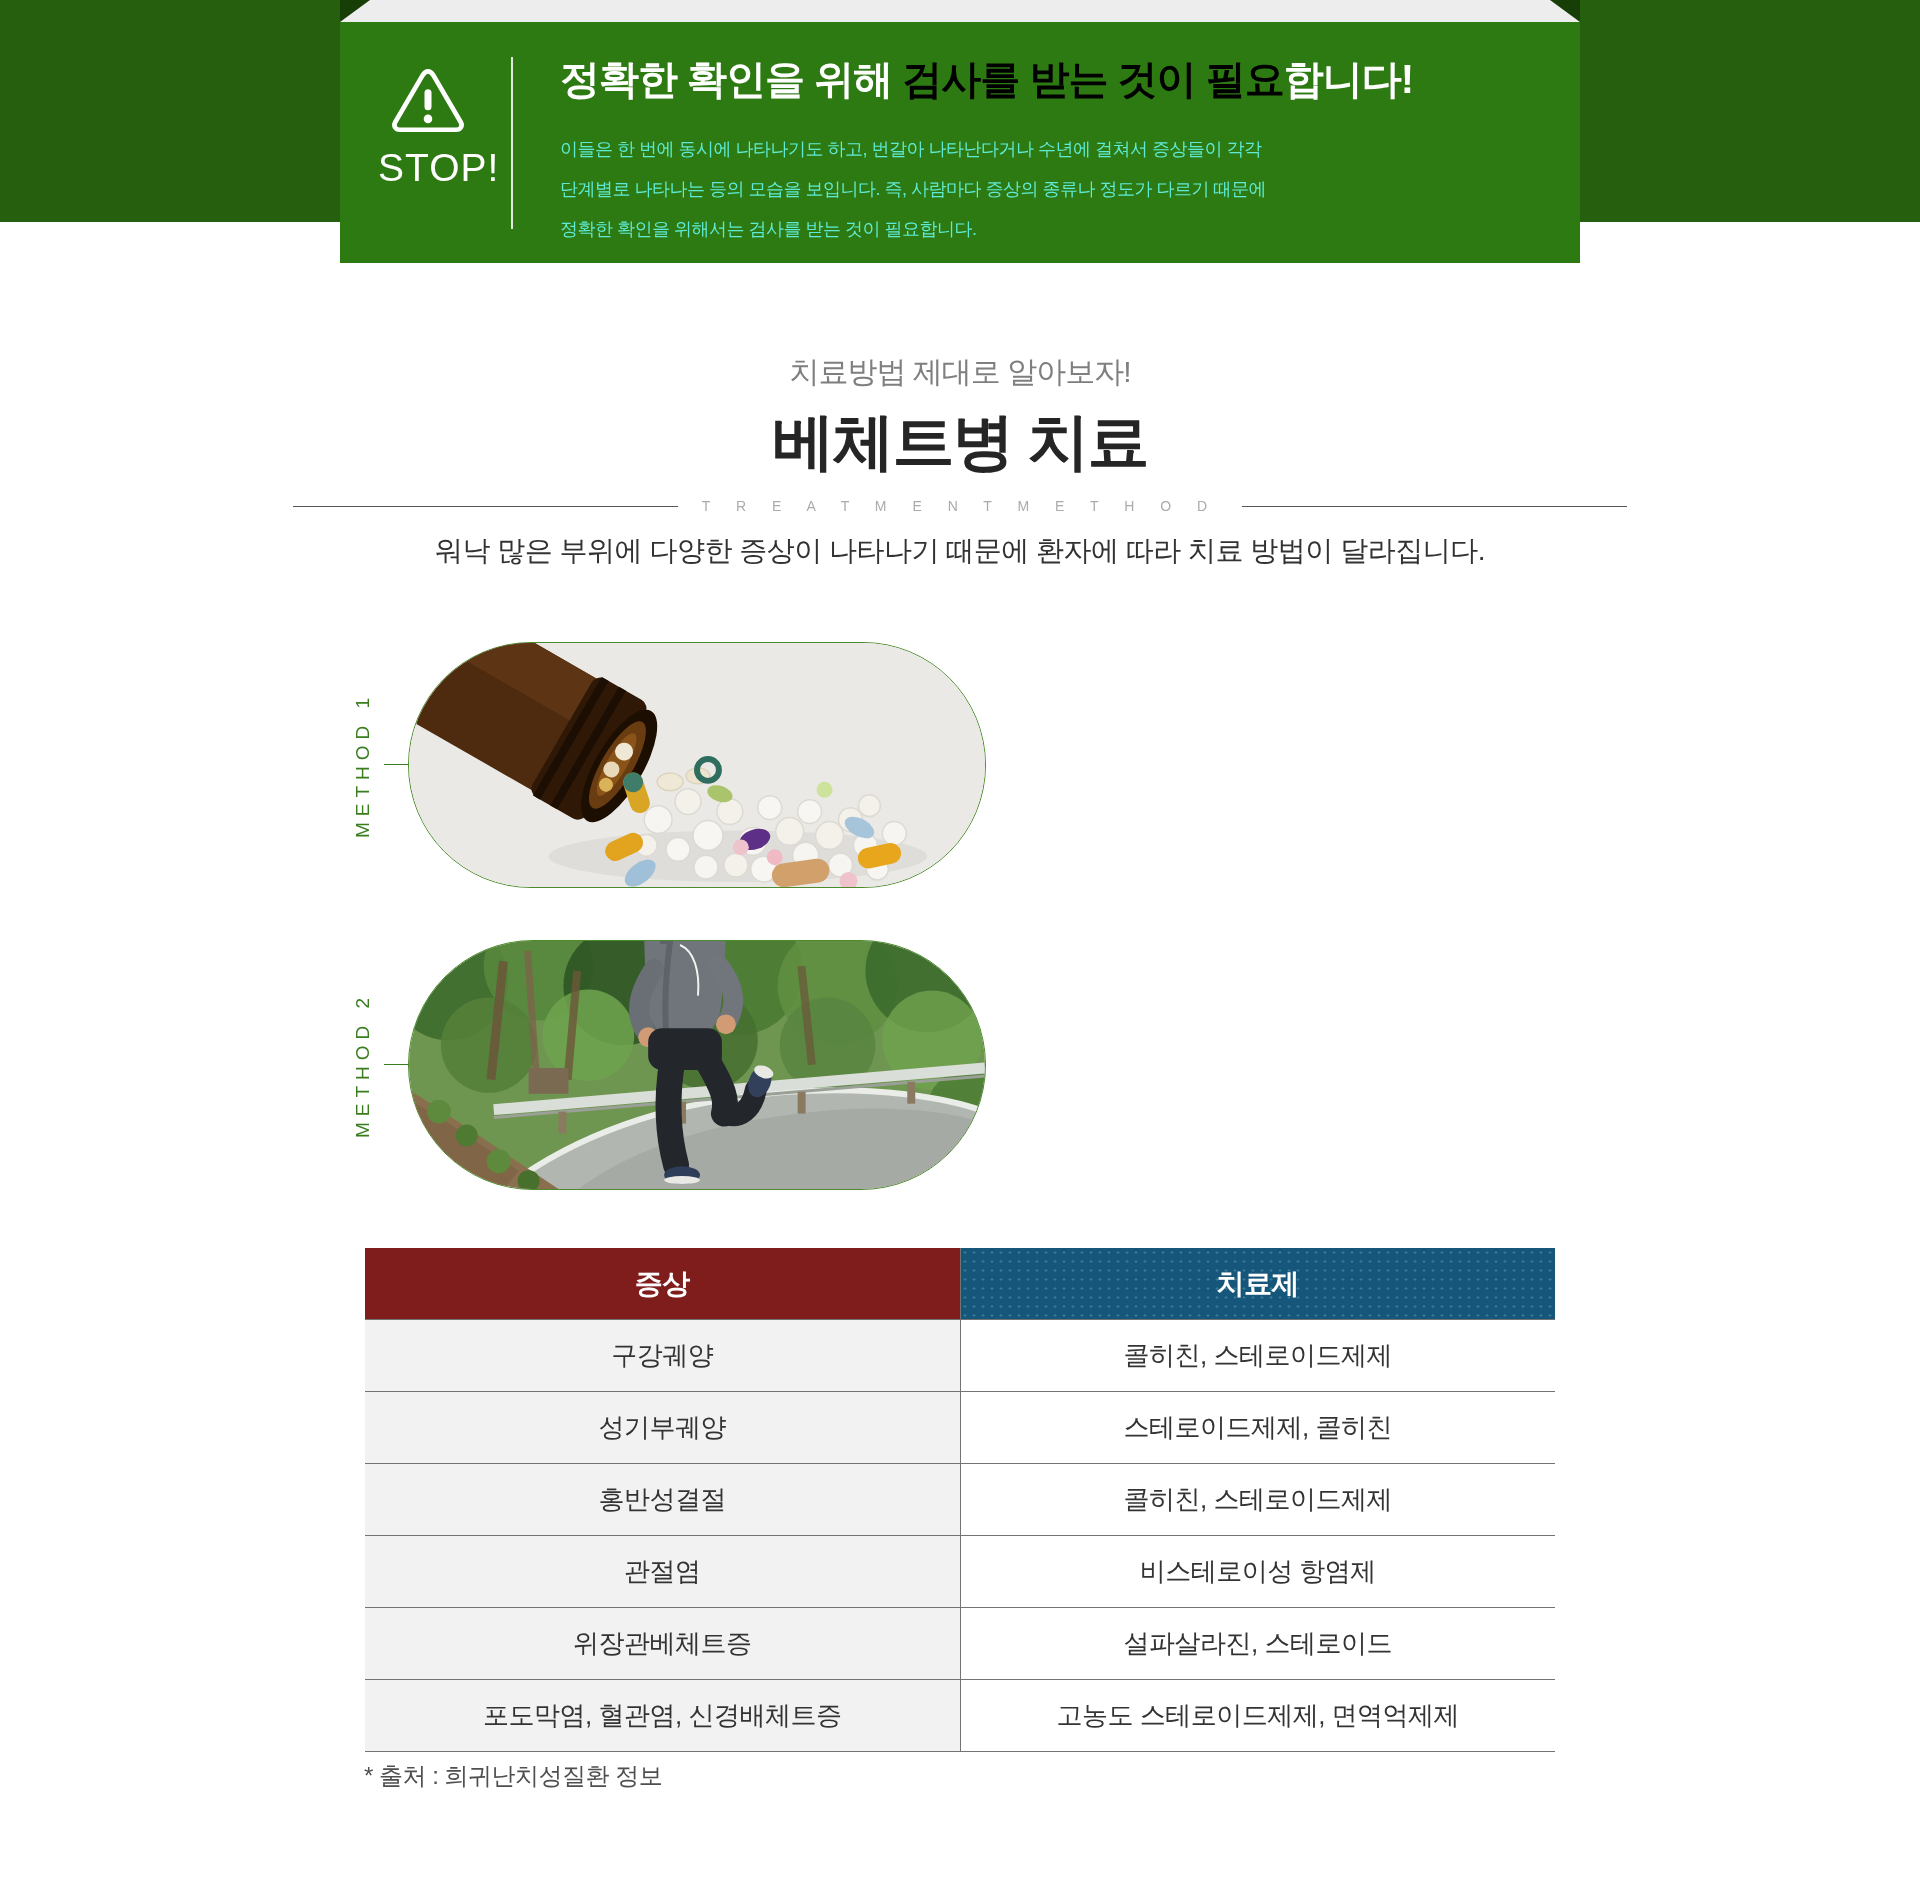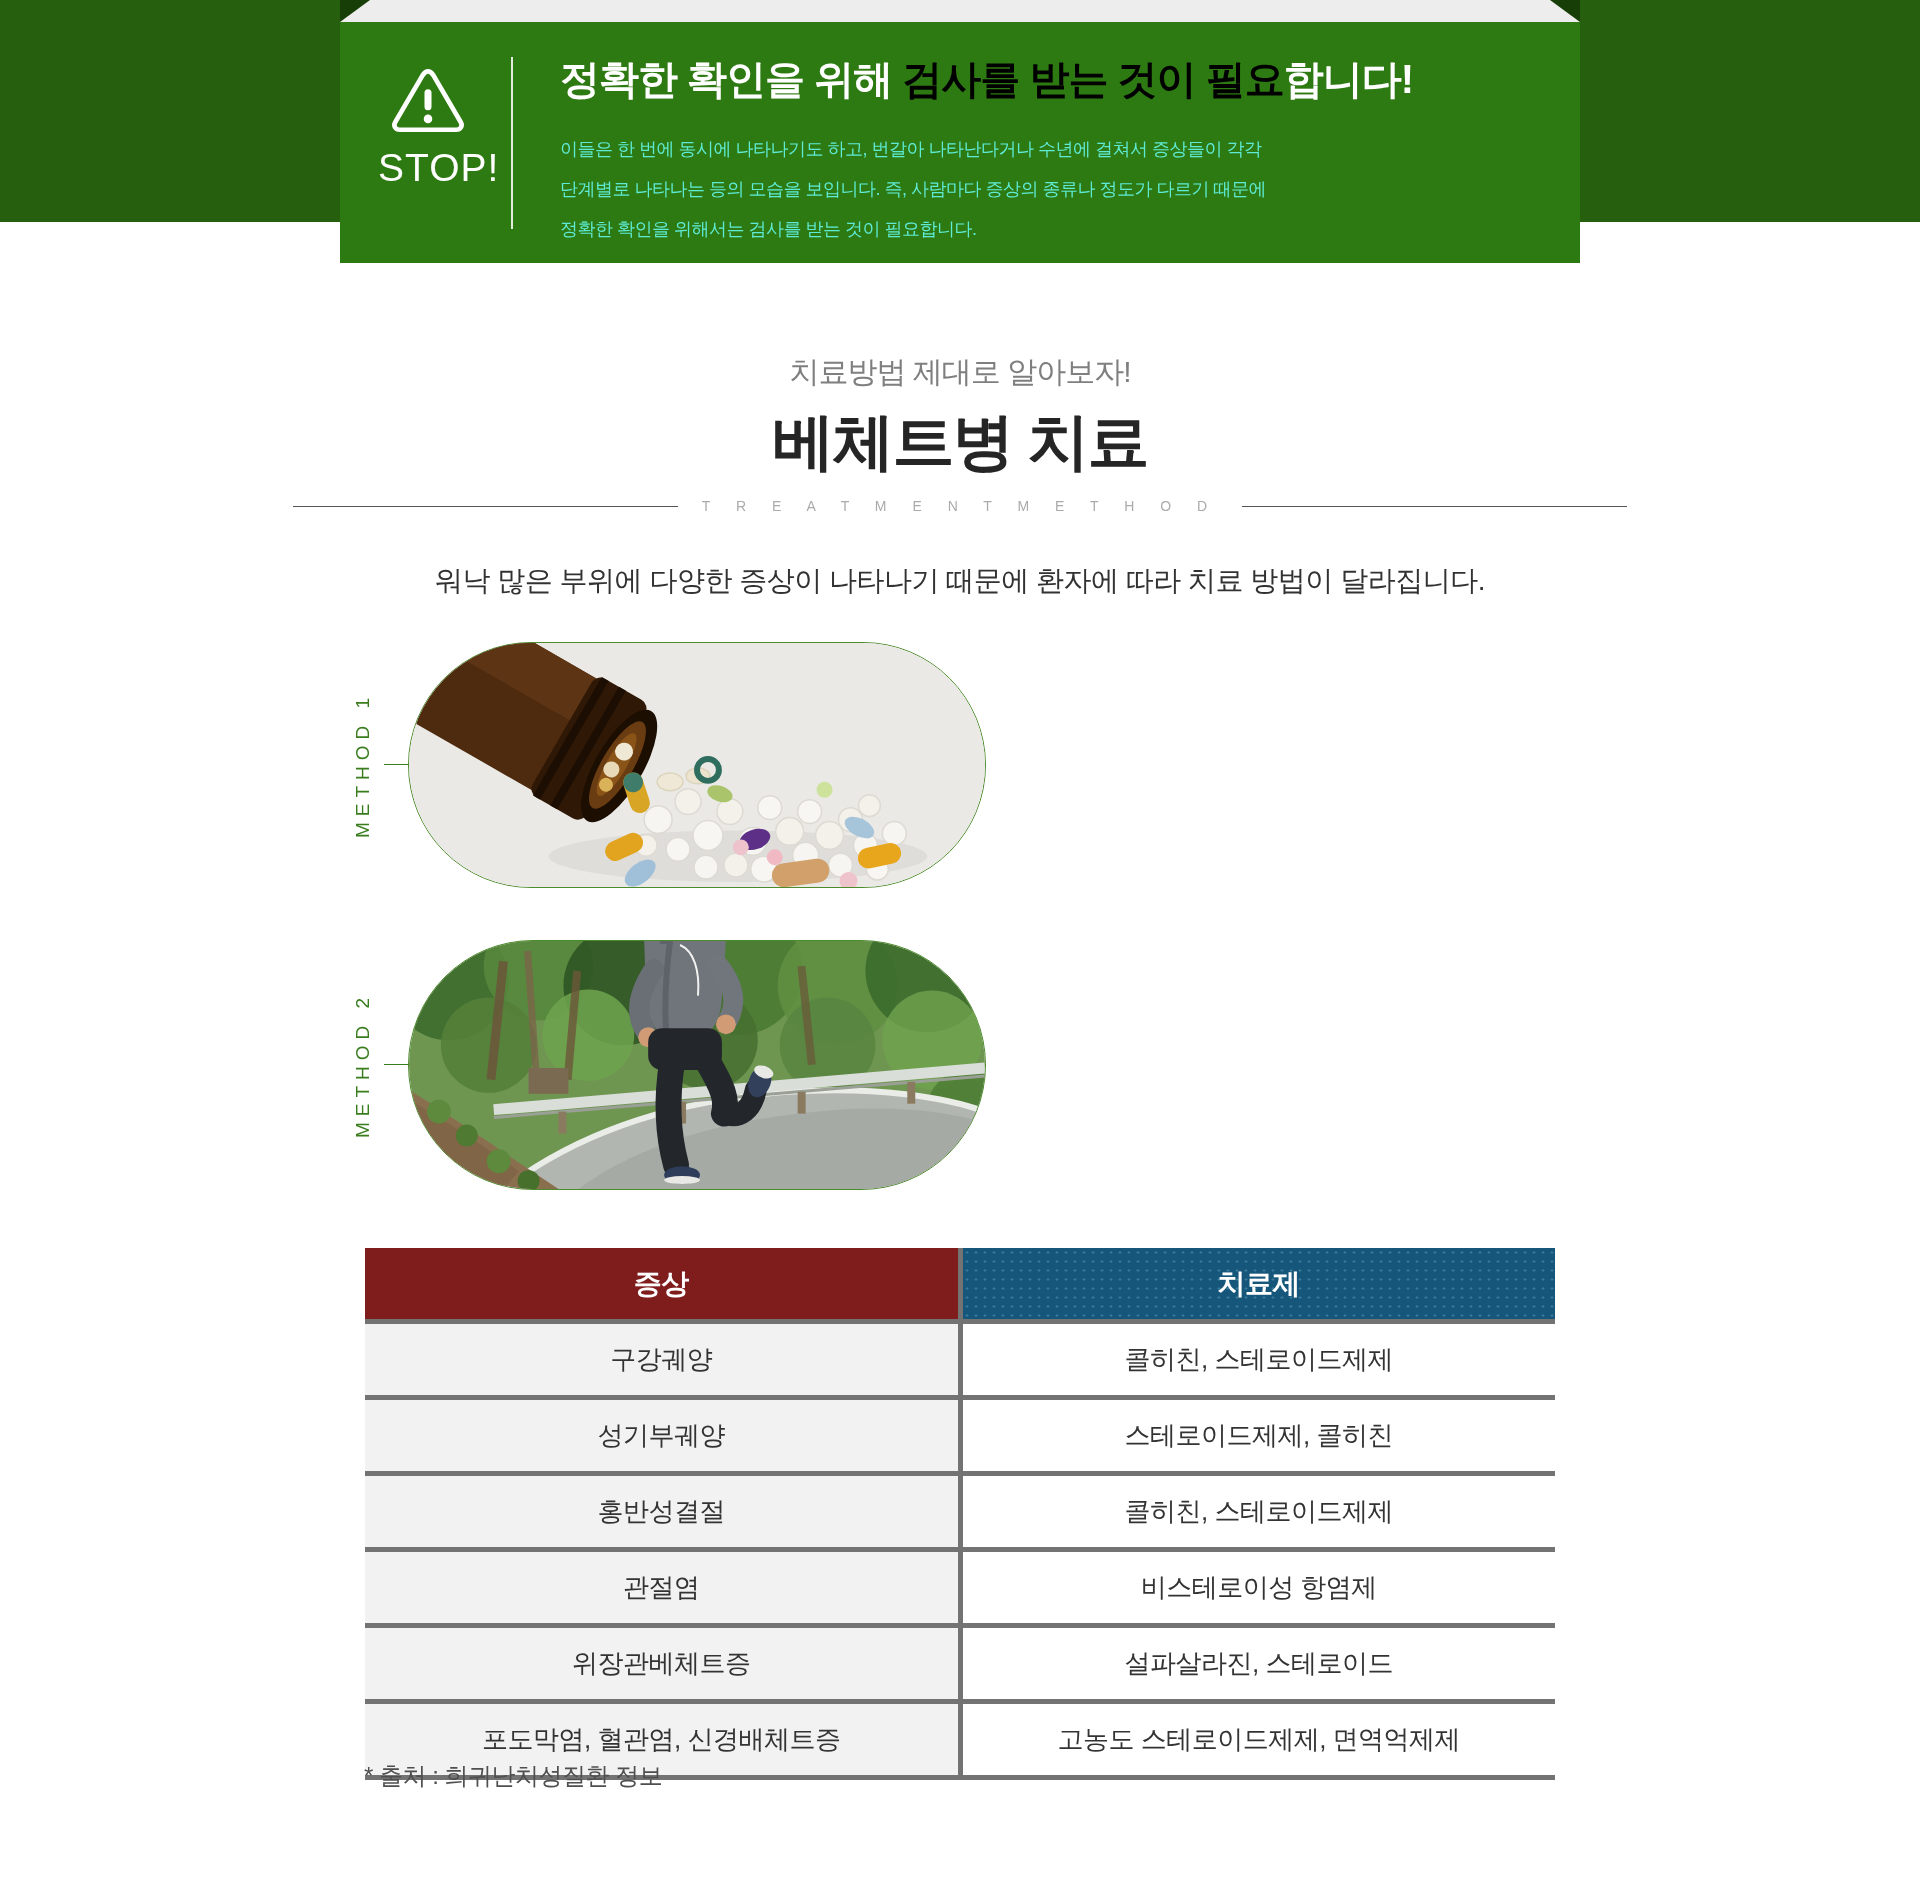--- a/index.html
+++ b/index.html
@@ -24,21 +24,21 @@
   .banner-heading{font-size:40px;font-weight:bold;color:#ffffff;white-space:nowrap;letter-spacing:-1px;}
   .banner-heading .hl{color:#000000;margin-top:22px;}
   .banner-body{margin-top:22px;font-size:18px;line-height:40px;color:#5eead4;letter-spacing:-0.5px;}
   .banner-body div{white-space:nowrap;}
   
   .sec-subtitle{position:absolute;left:0;top:352px;width:100%;text-align:center;font-size:30px;color:#7f7f7f;letter-spacing:-1px;}
   .sec-title{position:absolute;left:0;top:400px;width:100%;margin:0;text-align:center;font-size:62px;font-weight:bold;color:#252525;letter-spacing:-2px;}
   .sec-divider{position:absolute;left:0;top:498px;width:100%;display:flex;align-items:center;justify-content:center;}
   .sec-divider .line{display:block;width:385px;height:1px;background:#555555;}
   .divlabel{margin:0 24px;font-size:14px;color:#ababab;letter-spacing:11px;white-space:nowrap;}
-  .sec-intro{position:absolute;left:0;top:562px;width:100%;text-align:center;font-size:28px;color:#323232;letter-spacing:-0.5px;white-space:nowrap;}
+  .sec-intro{position:absolute;left:0;top:532px;width:100%;text-align:center;font-size:28px;color:#323232;letter-spacing:-0.5px;white-space:nowrap;}
   
   .mlabel{
     position:absolute;width:30px;height:190px;display:flex;align-items:center;justify-content:center;
     writing-mode:vertical-rl;transform:rotate(180deg);
     font-size:19px;letter-spacing:6px;color:#3a7d1e;white-space:nowrap;
   }
   .mlabel1{left:348px;top:670px;}
   .mlabel2{left:348px;top:970px;}
   .mtick{position:absolute;width:58px;height:1px;background:#3a7d1e;}
   .mtick1{left:384px;top:764px;}
@@ -48,21 +48,21 @@
   .mimg2{top:940px;height:250px;border-radius:125px;}
   .mimg svg{display:block;width:100%;height:100%;}
   .mtext{position:absolute;left:1040px;width:560px;}
   .mtext1{top:653px;}
   .mtext2{top:951px;}
   .mtitle{font-size:37px;font-weight:bold;color:#3f9c1e;letter-spacing:-1px;}
   .mbody{margin-top:16px;font-size:28px;line-height:45px;color:#303030;letter-spacing:-0.5px;}
   .mbody div{white-space:nowrap;}
   
   .tx{position:absolute;left:365px;top:1248px;width:1190px;border-collapse:collapse;table-layout:fixed;}
-  .tx th,.tx td{height:71px;text-align:center;vertical-align:middle;border:5px solid #737373;padding:0;}
+  .tx th,.tx td{height:71px;text-align:center;vertical-align:middle;border:1px solid #737373;padding:0;}
   .tx th{border-top:none;font-size:28px;font-weight:bold;color:#ffffff;letter-spacing:-0.5px;}
   .tx th.h-sym{background:#7f1d1d;border-left:none;}
   .tx th.h-trt{
     background-color:#15567a;border-right:none;
     background-image:radial-gradient(rgba(120,190,215,0.35) 1.2px,transparent 1.4px);
     background-size:9px 9px;
   }
   .tx td{font-size:26px;color:#333333;letter-spacing:-0.5px;}
   .tx td.c-sym{background:#f2f2f2;border-left:none;}
   .tx td.c-trt{background:#ffffff;border-right:none;}

